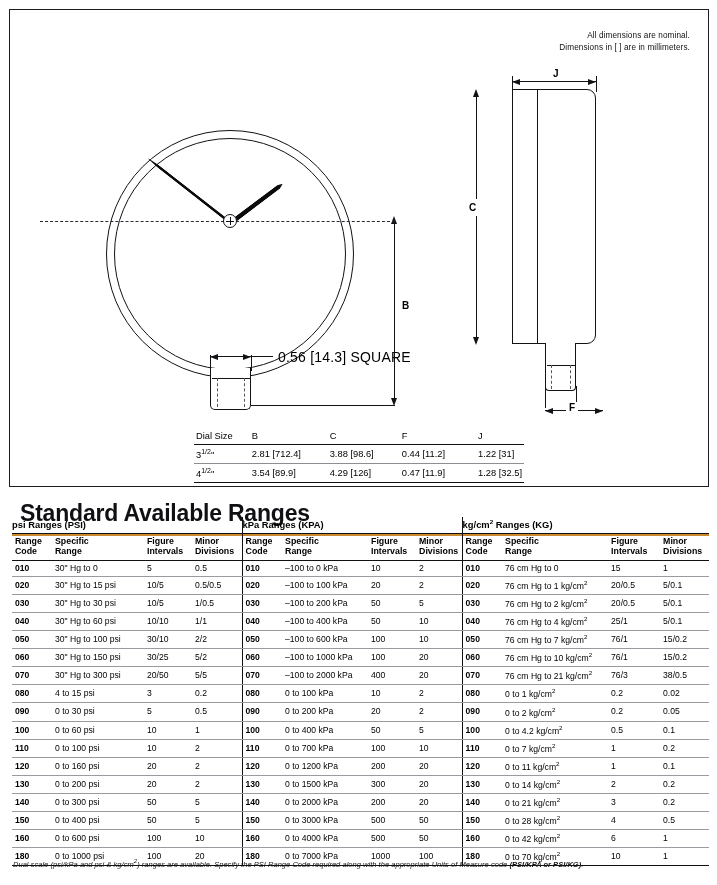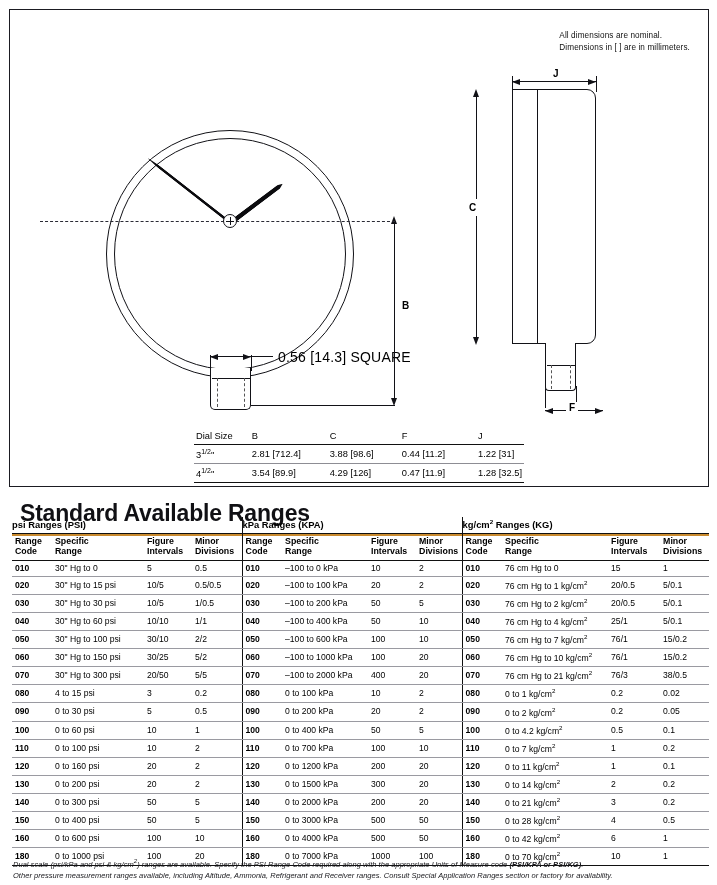--- a/index.html
+++ b/index.html
@@ -19,20 +19,21 @@
   .drawing-panel {
     position: absolute;
     left: 9px; top: 9px;
     width: 700px; height: 478px;
     border: 1.3px solid #1b1b22;
     background: #fff;
   }
   .note-block {
     position: absolute;
     right: 18px; top: 20px;
+    text-align: right;
     font-size: 8.2px;
     line-height: 1.45;
     color: #111;
     letter-spacing: .1px;
   }
 
   
   .front-view { position: absolute; left: 0; top: 0; width: 440px; height: 420px; }
   .gauge-outer {
     position: absolute;
@@ -747,14 +748,13 @@
         <td>10</td>
         <td>1</td>
       </tr>
     </tbody>
 </table>
 
 <div class="footnotes">
   <div>
     <span>Dual scale (psi/kPa and psi &amp; kg/cm</span><sup class="sq">2</sup><span>) ranges are available. Specify the PSI Range Code required along with the appropriate Units of Measure code </span><b>(PSI/KPA or PSI/KG)</b><span>.</span>
   </div>
-  <div>Other pressure measurement ranges available, including Altitude, Ammonia, Refrigerant and Receiver ranges. Consult Special Application Ranges section or factory for availability.</div>
 </div>
 
 </body></html>

